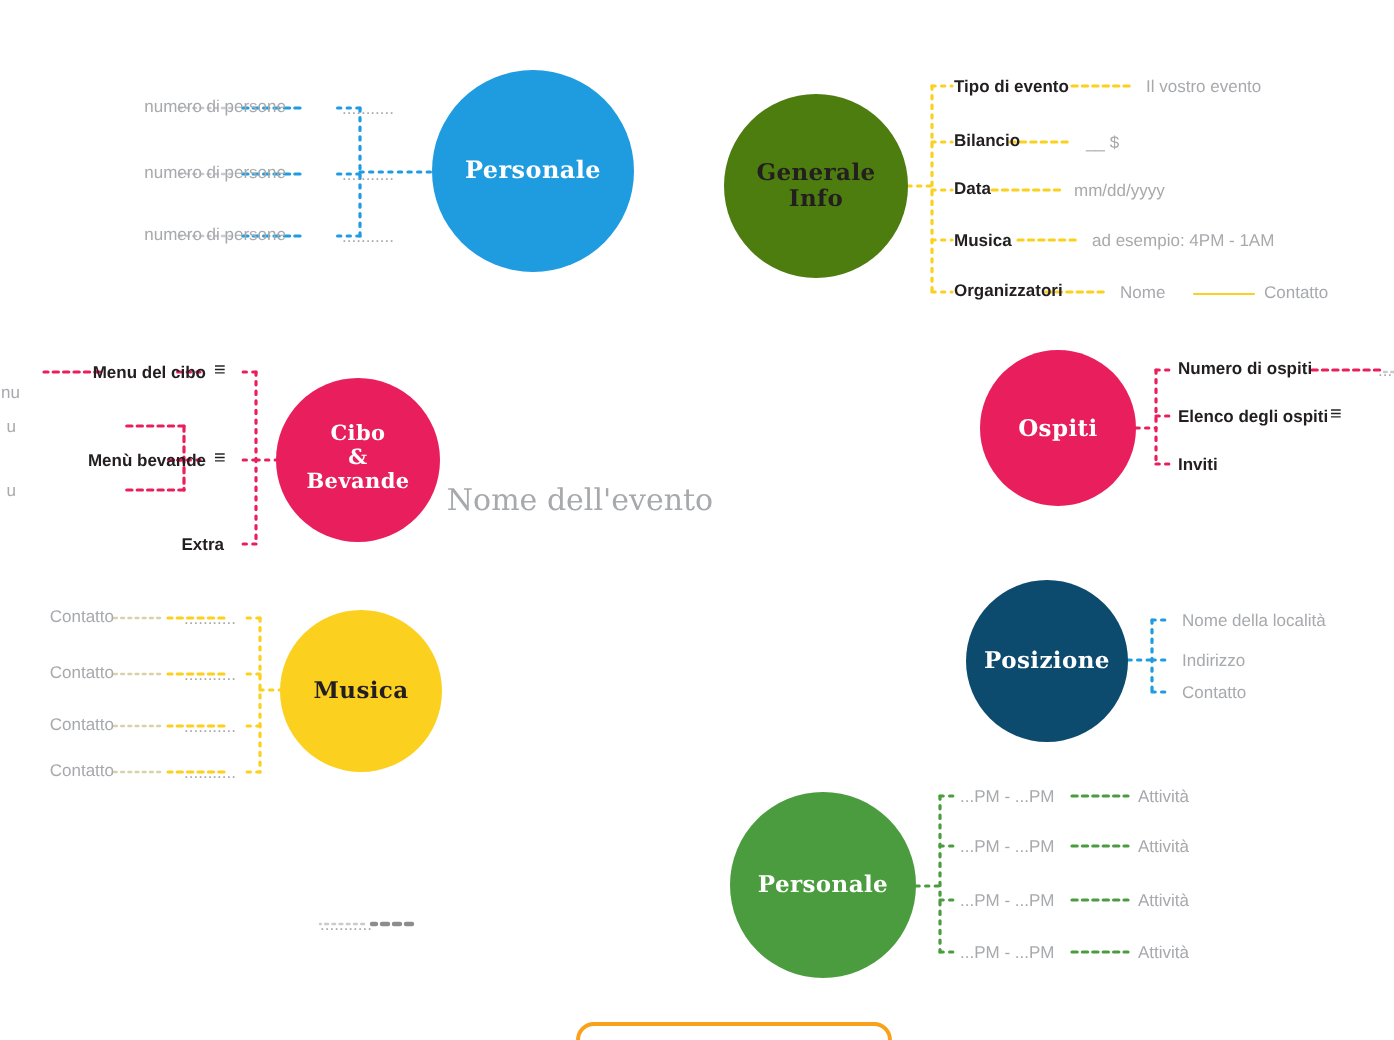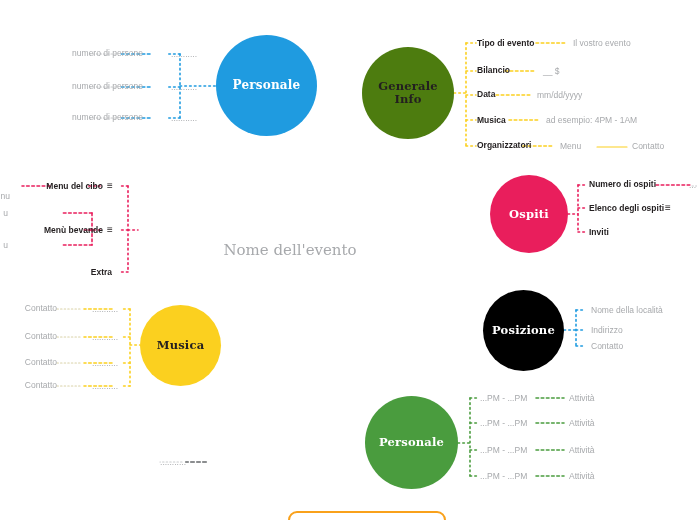--- a/index.html
+++ b/index.html
@@ -195,23 +195,28 @@
   </div>
   <div class="leaf left bold" style="left:477px; top:43px;">Tipo di evento</div>
   <div class="leaf left muted" style="left:573px; top:43px;">Il vostro evento</div>
   <div class="leaf left bold" style="left:477px; top:70px;">Bilancio</div>
   <div class="leaf left muted" style="left:543px; top:71px;">__ $</div>
   <div class="leaf left bold" style="left:477px; top:94px;">Data</div>
   <div class="leaf left muted" style="left:537px; top:95px;">mm/dd/yyyy</div>
   <div class="leaf left bold" style="left:477px; top:120px;">Musica</div>
   <div class="leaf left muted" style="left:546px; top:120px;">ad esempio: 4PM - 1AM</div>
   <div class="leaf left bold" style="left:477px; top:145px;">Organizzatori</div>
-  <div class="leaf left muted" style="left:560px; top:146px;">Menu</div>
+  <div class="leaf left muted" style="left:560px; top:146px;">Nome</div>
   <div class="leaf left muted" style="left:632px; top:146px;">Contatto</div>
 
+  <div class="node" style="left:138px; top:189px; width:82px; height:82px; background:#e91e5c; font-size:10.5px;">
+    <span class="node-label">Cibo
+&amp;
+Bevande</span>
+  </div>
   <div class="leaf right bold" style="left:103px; top:186px;">Menu del cibo</div>
   <span class="listicon" style="left:107px; top:186px;">≡</span>
   <div class="leaf right muted" style="left:10px; top:196px;">nu</div>
 
   <div class="leaf right bold" style="left:103px; top:230px;">Menù bevande</div>
   <span class="listicon" style="left:107px; top:230px;">≡</span>
   <div class="leaf right muted" style="left:8px; top:213px;">u</div>
   <div class="leaf right muted" style="left:8px; top:245px;">u</div>
 
   <div class="leaf right bold" style="left:112px; top:272px;">Extra</div>
@@ -230,21 +235,21 @@
   </div>
   <div class="leaf right muted" style="left:57px; top:308px;">Contatto</div>
   <div class="leaf right muted" style="left:118px; top:309px;">...........</div>
   <div class="leaf right muted" style="left:57px; top:336px;">Contatto</div>
   <div class="leaf right muted" style="left:118px; top:337px;">...........</div>
   <div class="leaf right muted" style="left:57px; top:362px;">Contatto</div>
   <div class="leaf right muted" style="left:118px; top:363px;">...........</div>
   <div class="leaf right muted" style="left:57px; top:385px;">Contatto</div>
   <div class="leaf right muted" style="left:118px; top:386px;">...........</div>
 
-  <div class="node" style="left:483px; top:290px; width:81px; height:81px; background:#000000; font-size:11.5px;">
+  <div class="node" style="left:483px; top:290px; width:81px; height:81px; background:#0c4a6e; font-size:11.5px;">
     <span class="node-label">Posizione</span>
   </div>
   <div class="leaf left muted" style="left:591px; top:310px;">Nome della località</div>
   <div class="leaf left muted" style="left:591px; top:330px;">Indirizzo</div>
   <div class="leaf left muted" style="left:591px; top:346px;">Contatto</div>
 
   <div class="leaf right muted" style="left:186px; top:462px;">...........</div>
 
   <div class="node" style="left:365px; top:396px; width:93px; height:93px; background:#4a9c3e; font-size:11.5px;">
     <span class="node-label">Personale</span>

